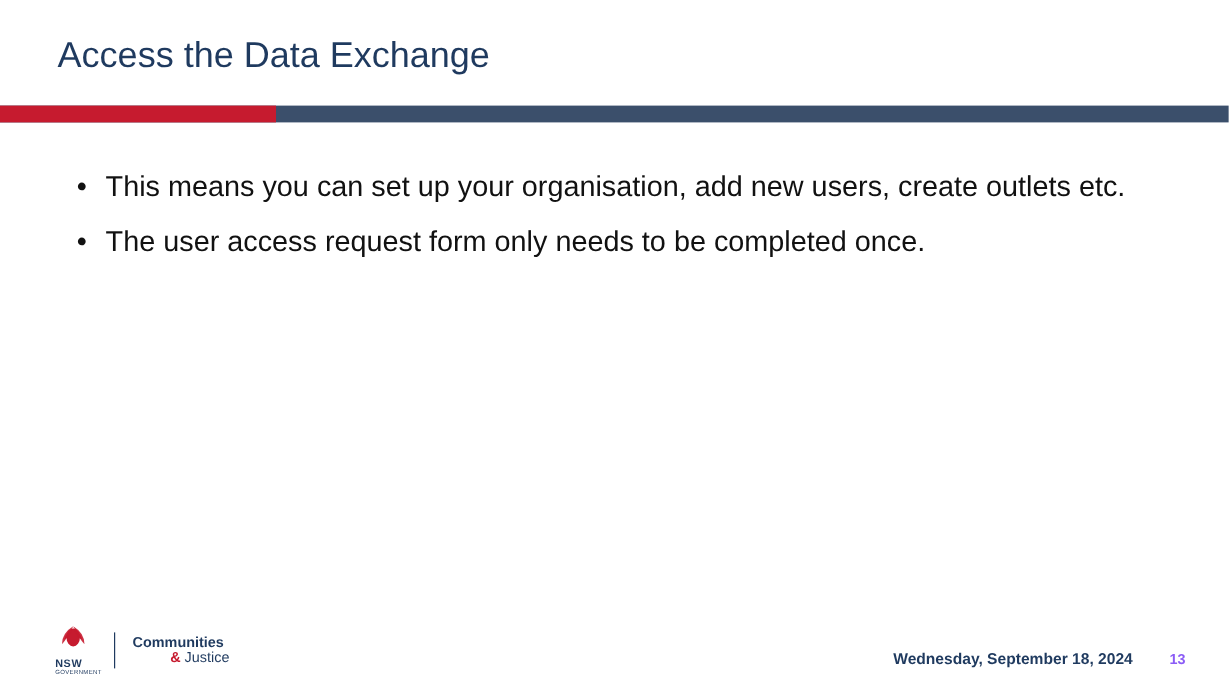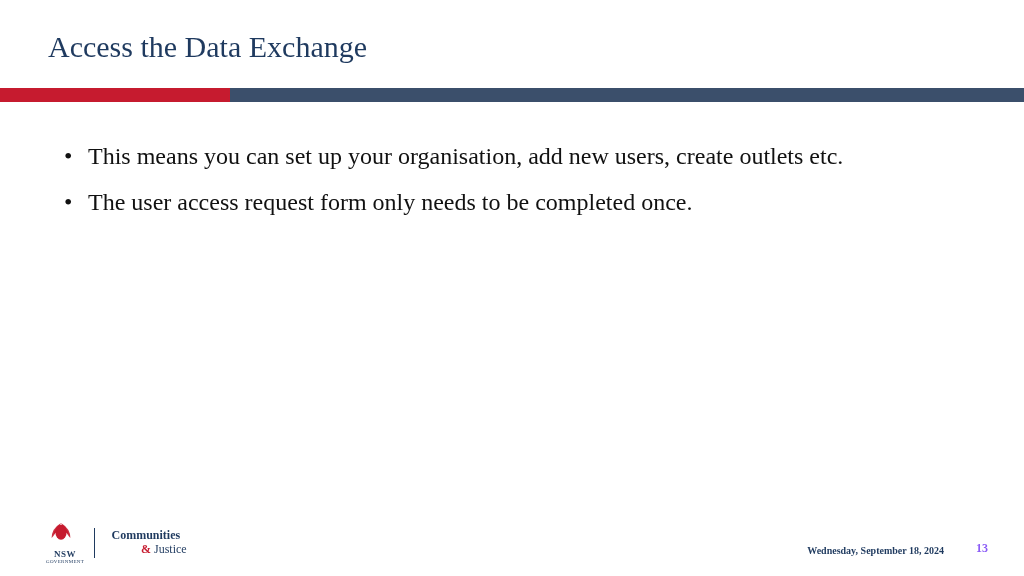--- a/index.html
+++ b/index.html
@@ -1,37 +1,37 @@
 <!DOCTYPE html>
 <html><head>
 <meta charset="utf-8">
 <style>
   * { margin: 0; padding: 0; box-sizing: border-box; }
   html, body { width: 1024px; height: 576px; font-family: Arial, Helvetica, sans-serif; background: #fff; }
-  .slide { position: relative; width: 1024px; height: 576px; font-family: Liberation Serif, serif; }
+  .slide { position: relative; width: 1024px; height: 576px; }
   .title { position: absolute; left: 48px; top: 30px; font-size: 30px; font-weight: 400; color: #1f3a5f; }
   .stripe { position: absolute; left: 0; top: 88px; width: 1024px; height: 14px; background: #3b4f6b; }
   .stripe-red { position: absolute; left: 0; top: 88px; width: 230px; height: 14px; background: #c61b2f; }
   .body { position: absolute; left: 60px; top: 140px; width: 910px; }
   ul { list-style: none; }
   li { position: relative; padding-left: 28px; font-size: 24px; line-height: 1.35; color: #111; margin-bottom: 14px; }
   li::before { content: "•"; position: absolute; left: 4px; top: 0; font-size: 24px; color: #111; }
   a.link { color: #1a5bd8; text-decoration: underline; }
   .footer { position: absolute; left: 0; bottom: 0; width: 1024px; height: 54px; }
   .logo { position: absolute; left: 46px; bottom: 12px; display: flex; align-items: center; }
   .waratah { width: 30px; height: 30px; position: relative; }
   .waratah svg { width: 30px; height: 30px; display: block; }
-  .nsw-text { font-size: 9px; font-weight: 700; color: #1f3a5f; letter-spacing: 0.5px; text-align: center; margin-top: -2px; }
+  .nsw-text { font-size: 9px; font-weight: 700; color: #1f3a5f; letter-spacing: 0.5px; text-align: left; margin-top: -2px; }
   .gov-text { font-size: 5px; color: #1f3a5f; text-align: center; letter-spacing: 0.3px; }
   .vline { width: 1px; height: 30px; background: #1f3a5f; margin: 0 10px 0 10px; }
   .dept { font-size: 12px; line-height: 1.1; color: #1f3a5f; }
   .dept .l1 { font-weight: 700; text-align: center; }
   .dept .l2 { font-weight: 400; margin-left: 36px; }
   .dept .amp { color: #c61b2f; font-weight: 700; }
-  .date { position: absolute; right: 80px; bottom: 20px; font-size: 10px; font-weight: 700; color: #1f3a5f; text-align: center; }
+  .date { position: absolute; right: 80px; bottom: 20px; font-size: 13px; font-weight: 700; color: #1f3a5f; text-align: center; }
   .pagenum { position: absolute; right: 36px; bottom: 20px; font-size: 12px; font-weight: 700; color: #8b5cf6; }
 </style>
 </head>
 <body>
 
 <div class="slide">
 
   <div class="title">Access the Data Exchange</div>
 
   <div class="stripe"></div>

